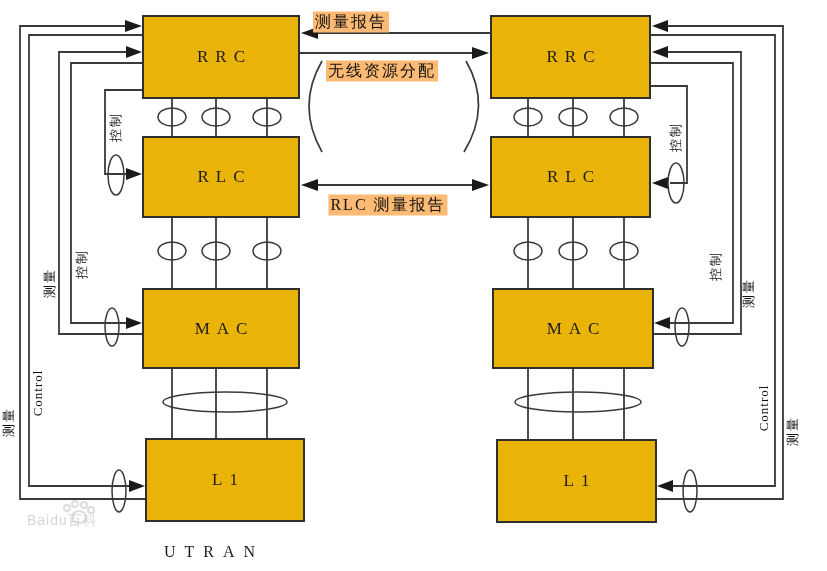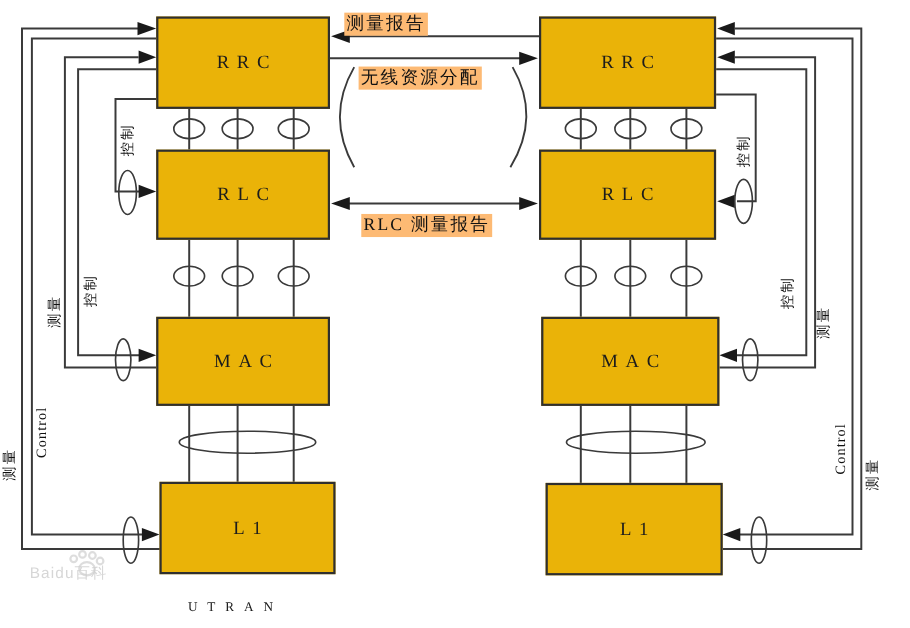--- a/index.html
+++ b/index.html
@@ -19,21 +19,21 @@
     display:flex;align-items:center;justify-content:center;
     box-sizing:border-box;
   }
   .box-label{
     font-size:17px;color:#1c1c1c;
     letter-spacing:7px;margin-right:-7px;
     font-family:"Liberation Serif","DejaVu Serif",serif;
   }
   .caption{
     position:absolute;z-index:3;
-    font-size:12px;color:#1c1c1c;
+    font-size:16px;color:#1c1c1c;
     letter-spacing:9px;margin-right:-9px;
     transform:translate(-50%,-50%);
     white-space:nowrap;
   }
   .hlabel{
     position:absolute;z-index:3;
     font-size:16px;color:#111;
     letter-spacing:2px;
     transform:translate(-50%,-50%);
     white-space:nowrap;

